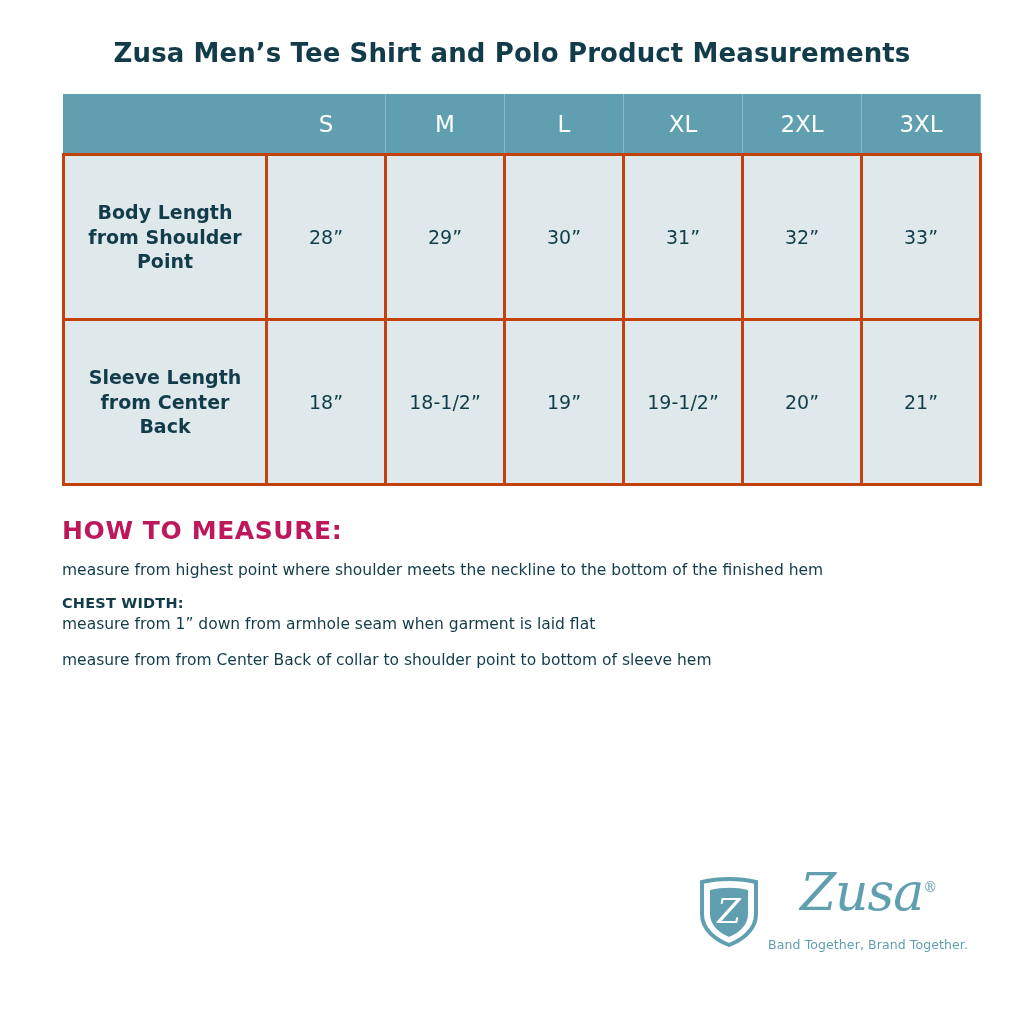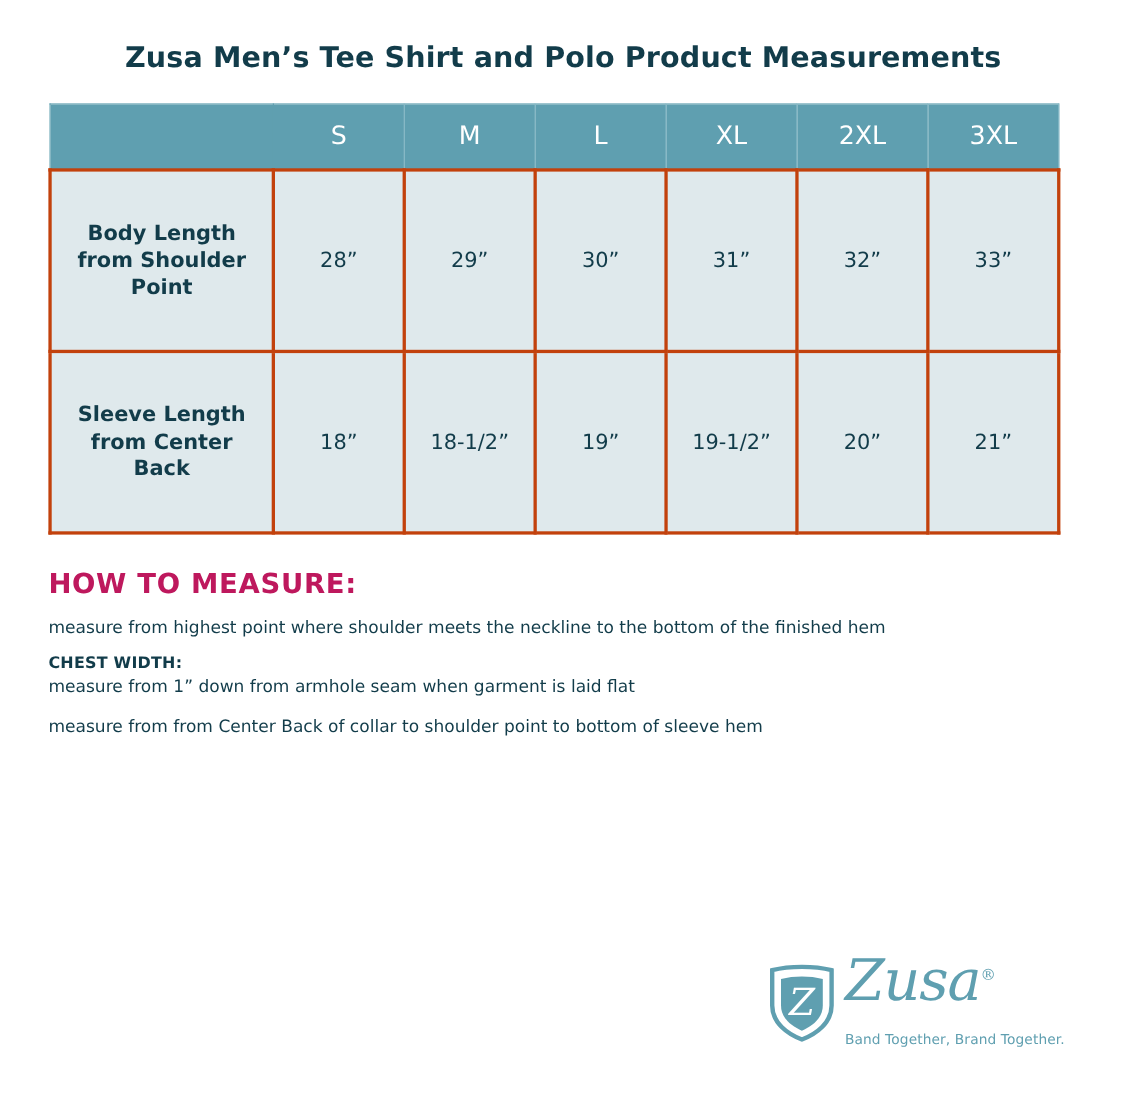--- a/index.html
+++ b/index.html
@@ -12,21 +12,21 @@
     background: #ffffff;
     font-family: "DejaVu Sans", sans-serif;
     color: #123c4a;
     overflow: hidden;
   }
   .page {
     position: relative;
     width: 1024px;
     height: 1014px;
     box-sizing: border-box;
-    padding: 0 44px;
+    padding: 0 62px;
   }
   .title {
     padding-top: 38px;
     text-align: center;
     font-size: 26px;
     font-weight: bold;
     color: #123c4a;
     letter-spacing: 0.1px;
   }
 
@@ -102,21 +102,21 @@
     right: 56px;
     bottom: 62px;
     display: flex;
     align-items: flex-end;
     gap: 8px;
   }
   .logo-mark { display:block; }
   .logo-text-wrap {
     display: flex;
     flex-direction: column;
-    align-items: flex-start;
+    align-items: center;
   }
   .logo-word {
     font-family: "DejaVu Serif", serif;
     font-style: italic;
     font-size: 52px;
     color: #5f9fb0;
     line-height: 0.95;
     letter-spacing: -1px;
   }
   .logo-word sup {

